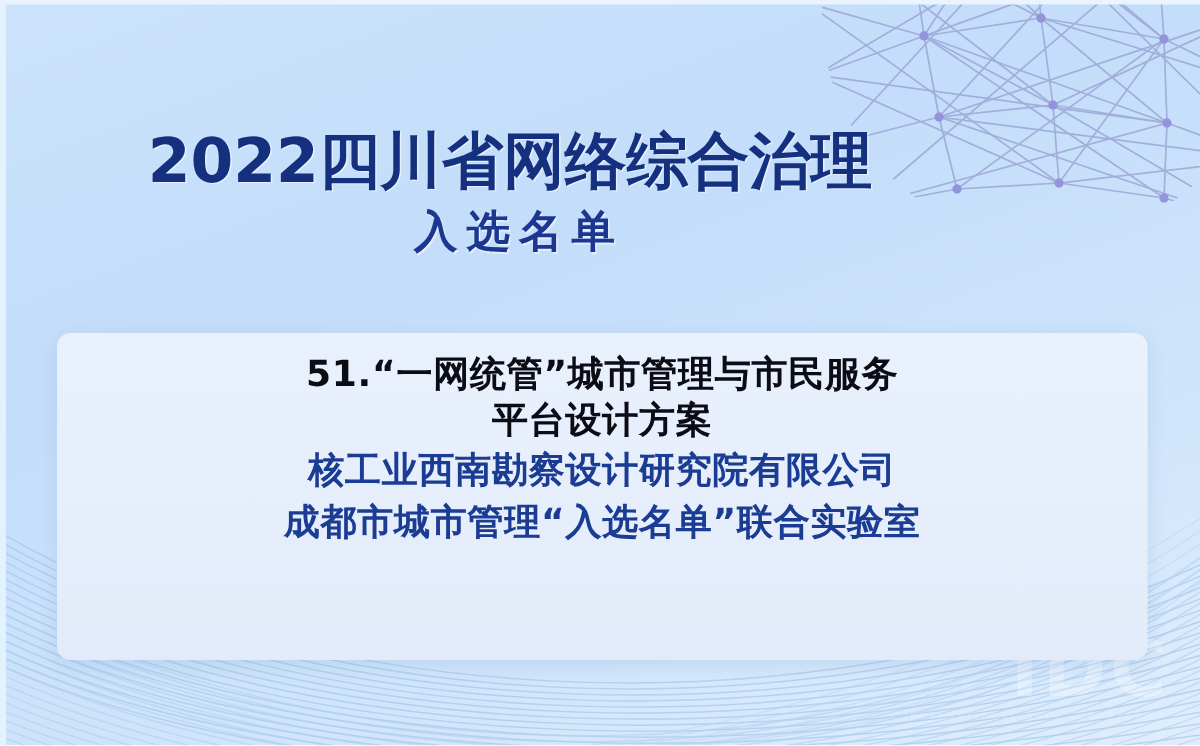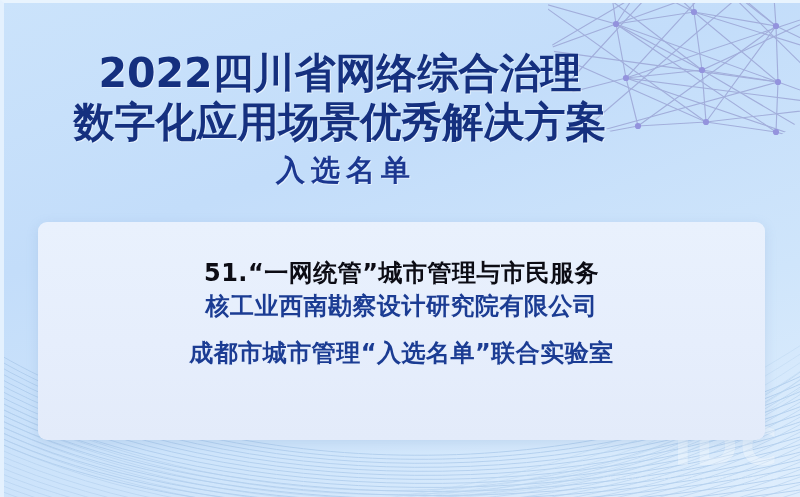--- a/index.html
+++ b/index.html
@@ -77,21 +77,21 @@
   .wm-sub {
     font-size: 6px;
     letter-spacing: 2.2px;
     color: #eaf3fd;
     margin-top: 2px;
   }
 
   
   .headline {
     position: absolute;
-    top: 50px;
+    top: 84px;
     left: 0;
     width: 680px;
     text-align: center;
     z-index: 10;
   }
   .headline .line {
     font-family: "DejaVu Sans", "Liberation Sans", sans-serif;
     font-weight: 700;
     color: #15307f;
     letter-spacing: 1px;
@@ -123,40 +123,40 @@
     position: absolute;
     left: 38px;
     top: 222px;
     width: 727px;
     height: 218px;
     border-radius: 9px;
     background: linear-gradient(180deg, #e9f1fd 0%, #e6eefc 55%, #e3ebfa 100%);
     box-shadow: 0 3px 12px rgba(120,155,200,.22);
     z-index: 5;
     box-sizing: border-box;
-    padding: 36px 26px 0 26px;
+    padding: 12px 26px 0 26px;
     text-align: center;
   }
   .entry-title {
     font-family: "DejaVu Sans", "Liberation Sans", sans-serif;
     font-size: 24px;
     font-weight: 700;
     color: #0c0c14;
     line-height: 31px;
     letter-spacing: .5px;
     margin: 0;
   }
   .entry-org {
     font-family: "DejaVu Sans", "Liberation Sans", sans-serif;
     font-size: 24px;
     font-weight: 700;
     color: #1b3c93;
     line-height: 31px;
     letter-spacing: .5px;
-    margin: 16px;
+    margin: 4px;
     white-space: nowrap;
   }
   .entry-org.first { margin-top: 2px; }
 </style>
 </head>
 <body>
 
 <div id="poster">
 
   <div class="globe-wrap">
@@ -277,23 +277,23 @@
     </svg>
   </div>
 
   <div class="watermark">
     <div class="wm-mark">IDC</div>
     <div class="wm-sub">INTERNATIONAL DATA CORPORATION</div>
   </div>
 
   <div class="headline">
     <div class="line l1">2022四川省网络综合治理</div>
-    <div class="line l2">数字化应用场景优秀解决方案</div>
     <div class="line l3">入选名单</div>
   </div>
 
   <div class="entry-card">
     <div class="entry-title">51.“一网统管”城市管理与市民服务</div>
+    <div class="entry-title">平台设计方案</div>
     <div class="entry-org first">核工业西南勘察设计研究院有限公司</div>
     <div class="entry-org">成都市城市管理“入选名单”联合实验室</div>
   </div>
 
 </div>
 
 </body></html>

